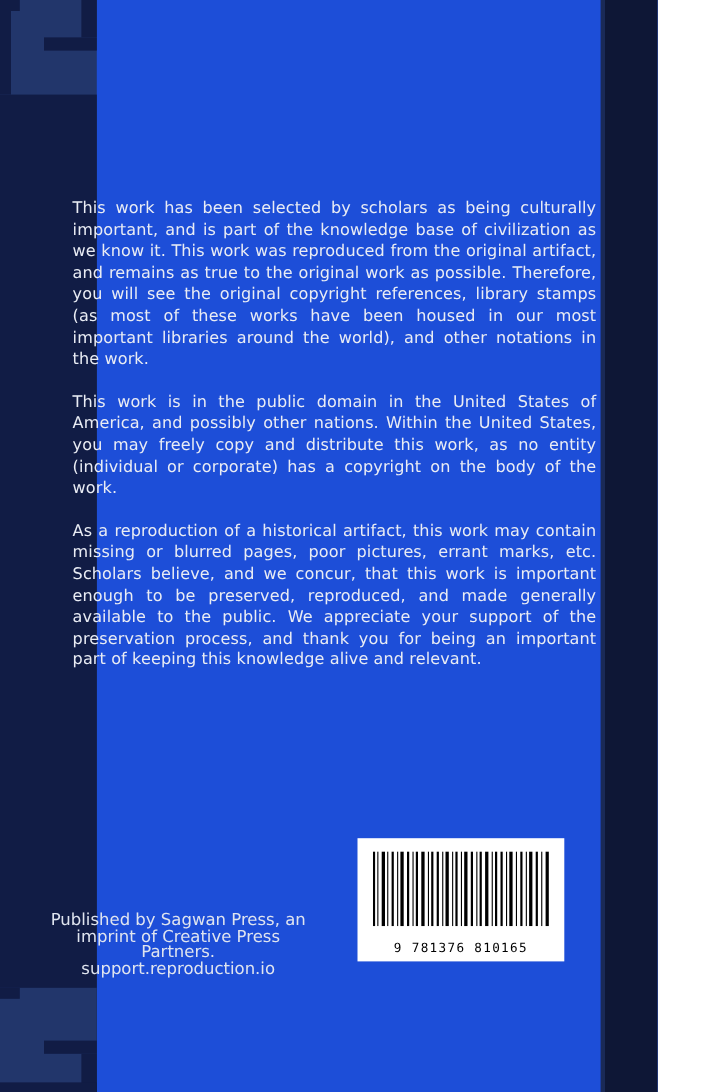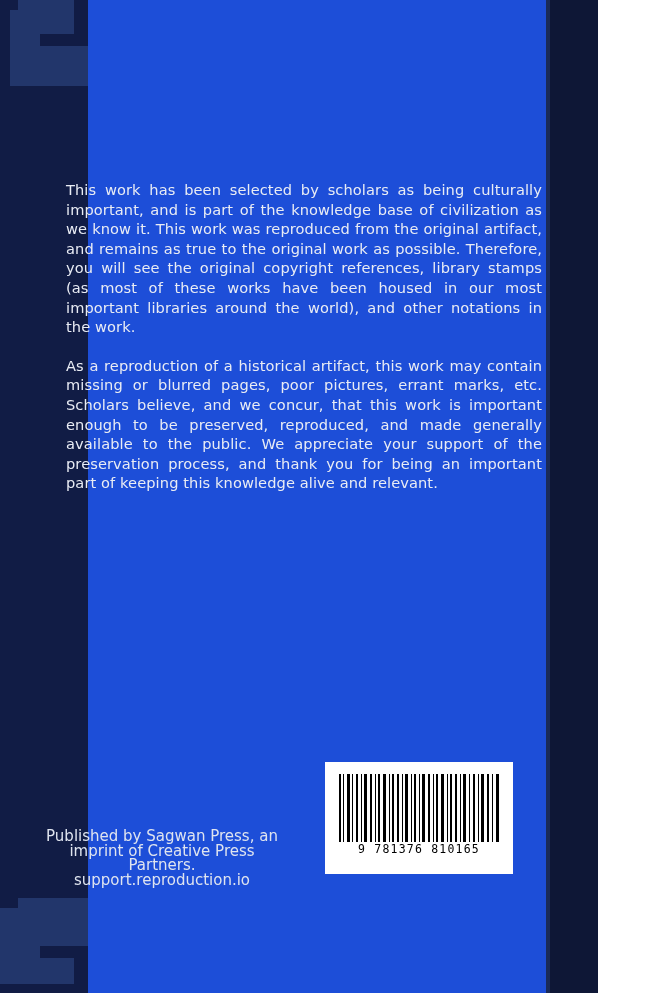--- a/index.html
+++ b/index.html
@@ -82,21 +82,21 @@
     background: #ffffff;
     box-sizing: border-box;
     padding: 12px 14px 6px 14px;
   }
   .barcode-bars {
     width: 100%;
     height: 68px;
     display: block;
   }
   .barcode-number {
-    margin-top: 0;
+    margin-top: 12px;
     text-align: center;
     font-family: "DejaVu Sans Mono", monospace;
     font-size: 11.5px;
     letter-spacing: 1.2px;
     color: #000000;
   }
 </style>
 </head>
 <body>
 
@@ -114,20 +114,21 @@
   <div class="step" style="left:0; top:898px; width:18px; height:10px;"></div>
   <div class="step" style="left:74px; top:958px; width:14px; height:35px;"></div>
   <div class="step" style="left:40px; top:946px; width:48px; height:12px;"></div>
   <div class="step" style="left:0; top:984px; width:88px; height:9px;"></div>
 
   <div class="right-edge-inner"></div>
   <div class="right-edge"></div>
 
   <div class="content">
     <p class="para">This work has been selected by scholars as being culturally important, and is part of the knowledge base of civilization as we know it. This work was reproduced from the original artifact, and remains as true to the original work as possible. Therefore, you will see the original copyright references, library stamps (as most of these works have been housed in our most important libraries around the world), and other notations in the work.</p>
+    <p class="para">This work is in the public domain in the United States of America, and possibly other nations. Within the United States, you may freely copy and distribute this work, as no entity (individual or corporate) has a copyright on the body of the work.</p>
     <p class="para">As a reproduction of a historical artifact, this work may contain missing or blurred pages, poor pictures, errant marks, etc. Scholars believe, and we concur, that this work is important enough to be preserved, reproduced, and made generally available to the public. We appreciate your support of the preservation process, and thank you for being an important part of keeping this knowledge alive and relevant.</p>
   </div>
 
   <div class="publisher">
     <div>Published by Sagwan Press, an</div>
     <div>imprint of Creative Press Partners.</div>
     <div>support.reproduction.io</div>
   </div>
 
   <div class="barcode-box">

